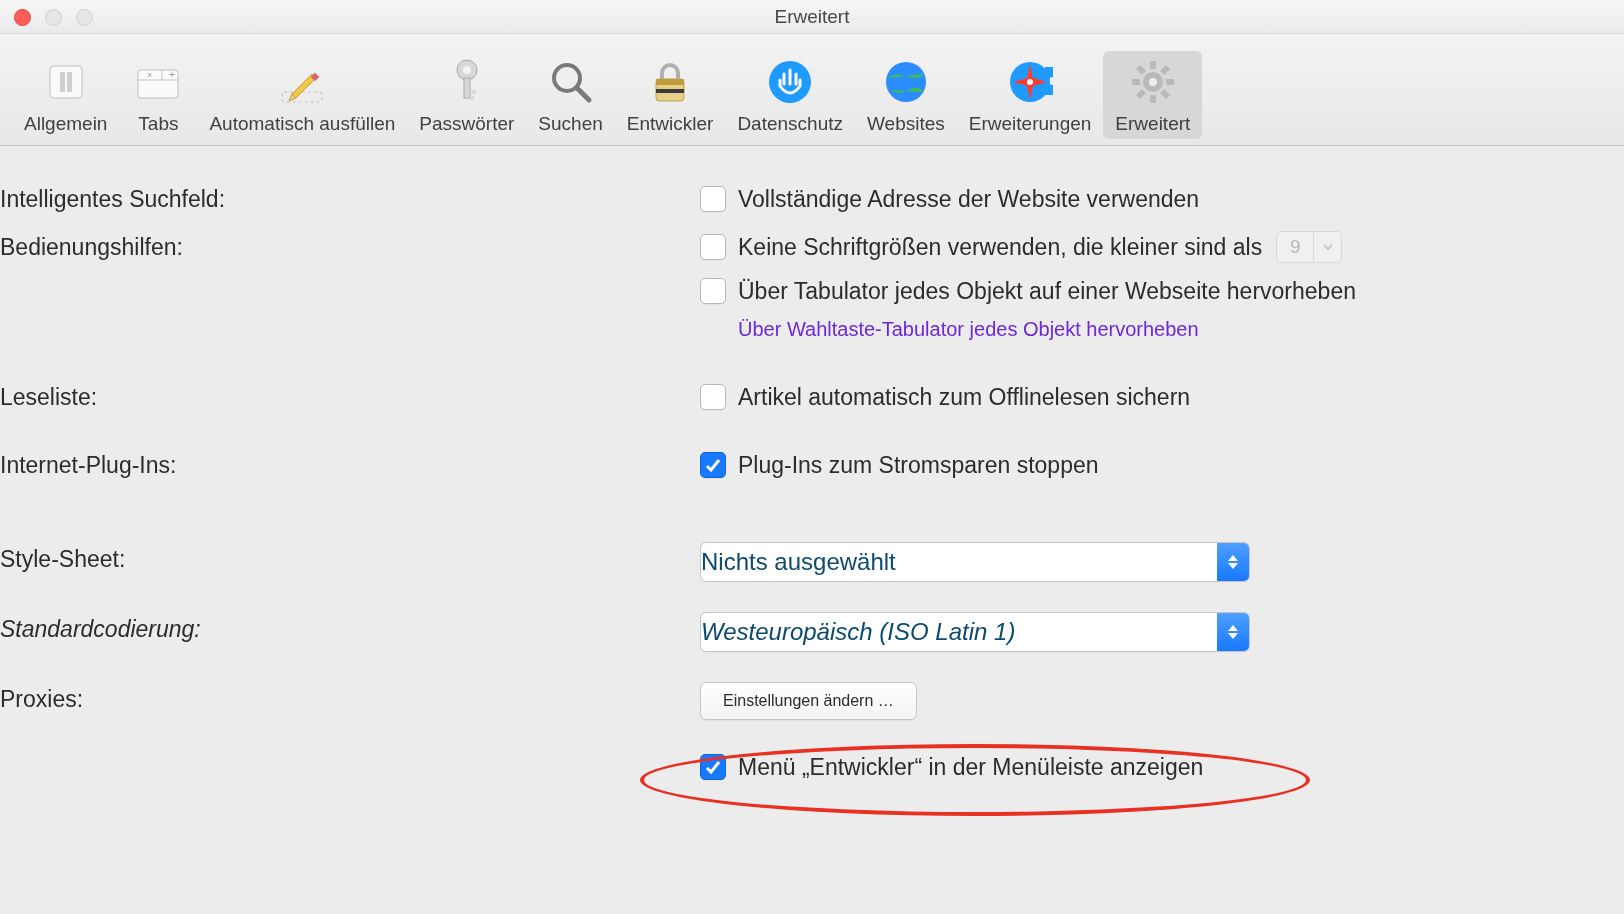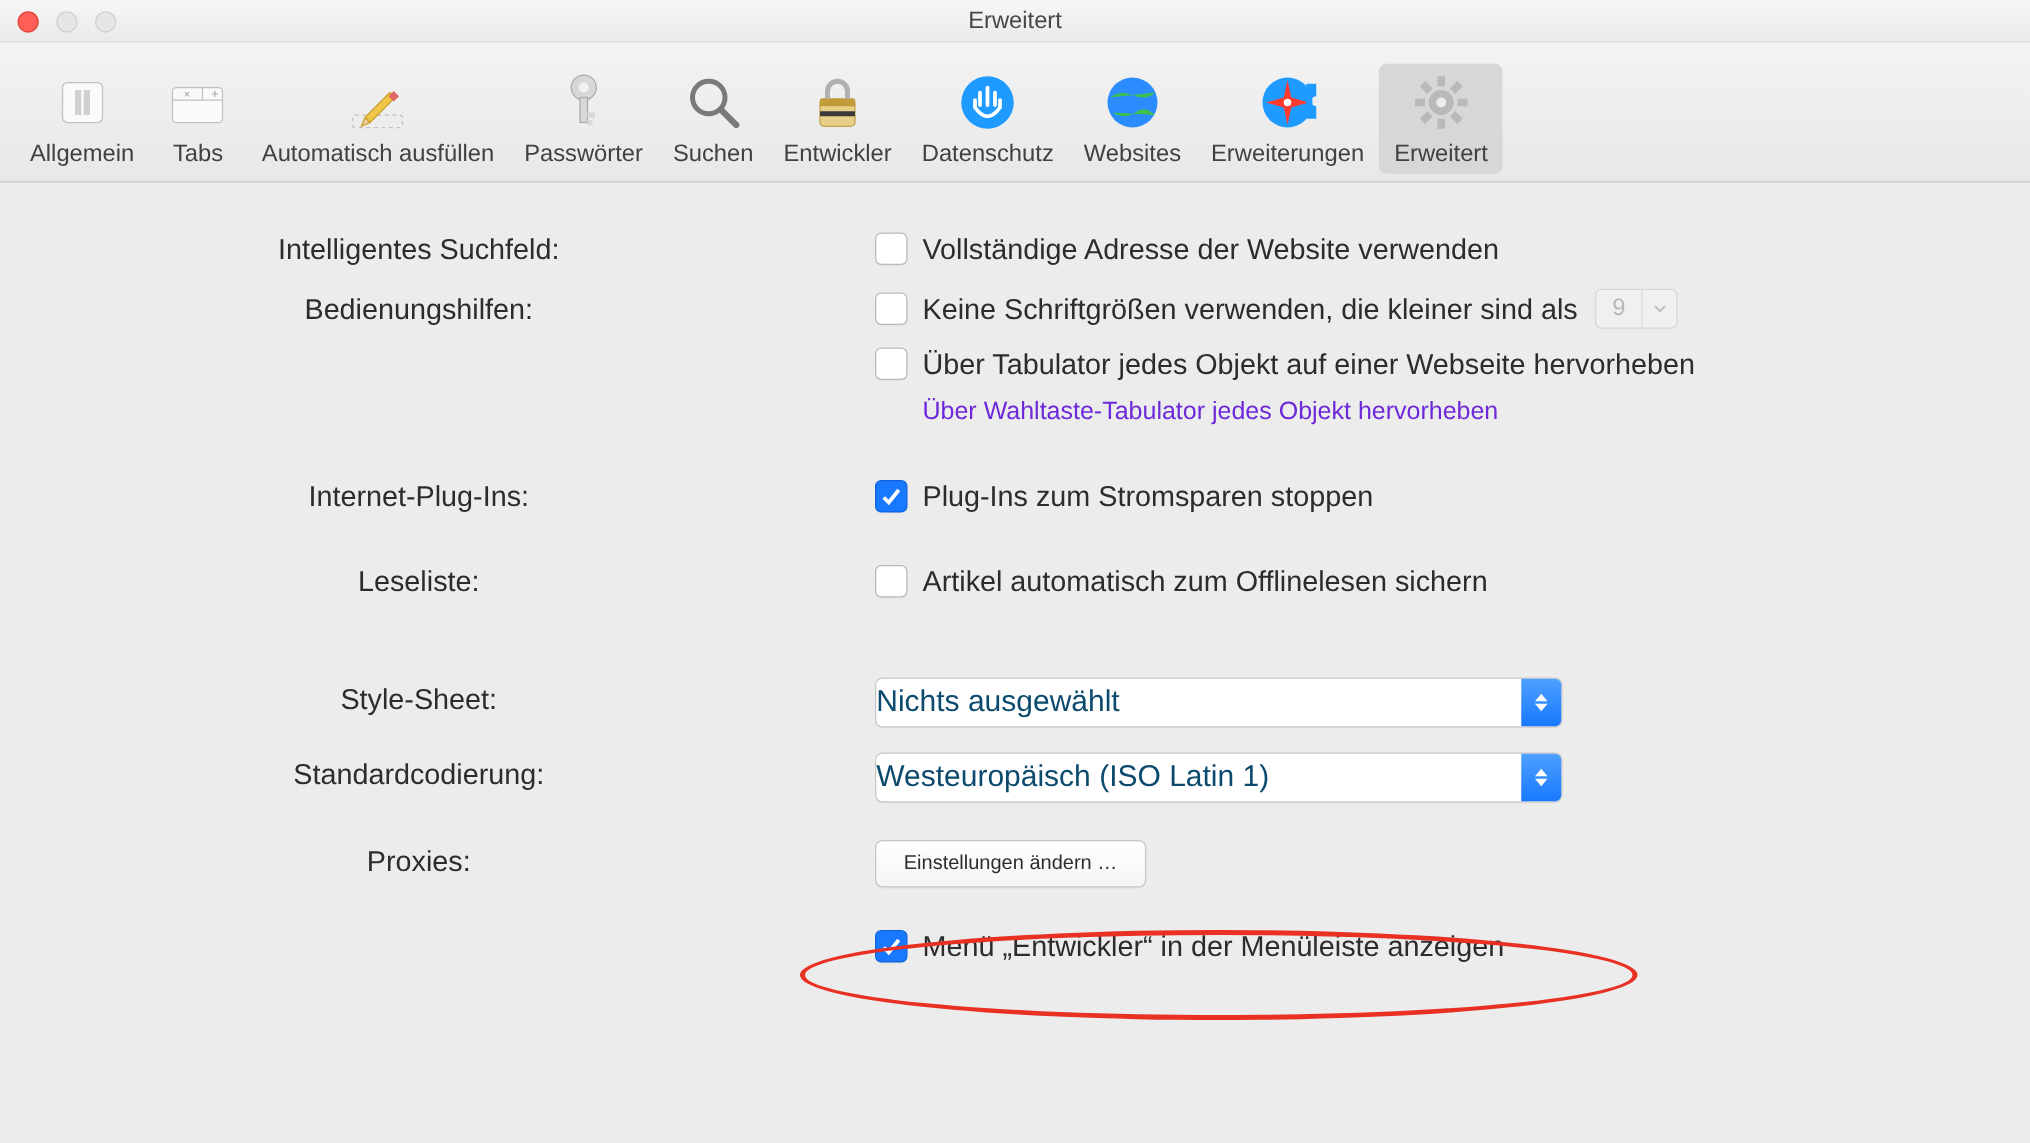--- a/index.html
+++ b/index.html
@@ -53,21 +53,21 @@
   .tab .lbl { font-size:19px; color:#414141; margin-top:4px; white-space:nowrap;}
   
   .content {
     position: relative;
     padding-top: 22px;
     height: calc(914px - 34px - 112px);
   }
   .row { display:flex; align-items:flex-start; margin: 14px 0; }
   .row.tight { margin-top:-4px; }
   .label-col {
-    width: 700px; text-align: center; padding-right: 30px;
+    width: 700px; text-align: left; padding-right: 30px;
     font-size: 23px; color:#2c2c2c; line-height: 34px;
   }
   .field-col { flex:1; font-size:23px; line-height:34px; display:flex; align-items:center; flex-wrap:wrap;}
   .chk {
     width: 26px; height: 26px; border: 1px solid #b9b9b9; border-radius: 5px;
     background: #ffffff; margin-right: 12px; flex:none;
     display:inline-flex; align-items:center; justify-content:center;
     box-shadow: 0 1px 0 rgba(0,0,0,0.03);
   }
   .chk.checked { background:#1879ff; border-color:#0f63dd;}
@@ -276,53 +276,53 @@
     <div class="field-col" style="align-items:flex-start;">
       <div style="display:flex;align-items:center;">
         <span class="chk"></span>
         <span class="opt-text">Über Tabulator jedes Objekt auf einer Webseite hervorheben</span>
       </div>
       <div class="hint">Über Wahltaste-Tabulator jedes Objekt hervorheben</div>
     </div>
   </div>
 
   <div class="row" style="margin-top:34px;">
+    <div class="label-col">Leseliste:</div>
+    <div class="field-col">
+      <span class="chk"></span>
+      <span class="opt-text">Artikel automatisch zum Offlinelesen sichern</span>
+    </div>
+  </div>
+
+  <div class="row" style="margin-top:34px;">
     <div class="label-col">Internet-Plug-Ins:</div>
     <div class="field-col">
       <span class="chk checked">
           <svg viewBox="0 0 18 18">
             <polyline points="3,10 7,14 15,4"></polyline>
           </svg>
         </span>
       <span class="opt-text">Plug-Ins zum Stromsparen stoppen</span>
-    </div>
-  </div>
-
-  <div class="row" style="margin-top:34px;">
-    <div class="label-col">Leseliste:</div>
-    <div class="field-col">
-      <span class="chk"></span>
-      <span class="opt-text">Artikel automatisch zum Offlinelesen sichern</span>
     </div>
   </div>
 
   <div class="row" style="margin-top:60px;">
     <div class="label-col">Style-Sheet:</div>
     <div class="field-col">
       <div class="macselect">
         <span class="seltxt">Nichts ausgewählt</span>
         <span class="selbtn">
             <span class="tri up"></span>
             <span class="tri down"></span>
           </span>
       </div>
     </div>
   </div>
 
-  <div class="row" style="margin-top:20px;">
+  <div class="row" style="margin-top:30px;font-style:italic;">
     <div class="label-col">Standardcodierung:</div>
     <div class="field-col">
       <div class="macselect">
         <span class="seltxt">Westeuropäisch (ISO Latin 1)</span>
         <span class="selbtn">
             <span class="tri up"></span>
             <span class="tri down"></span>
           </span>
       </div>
     </div>

